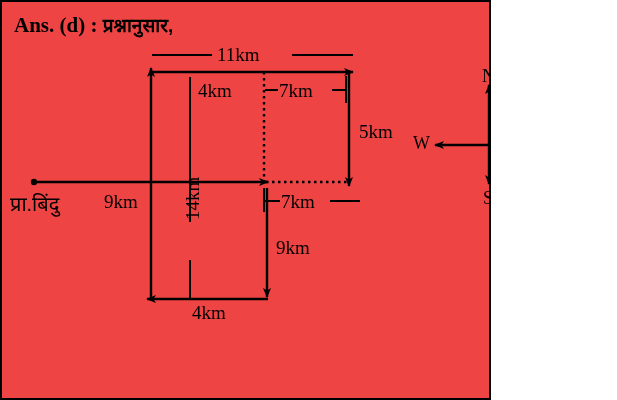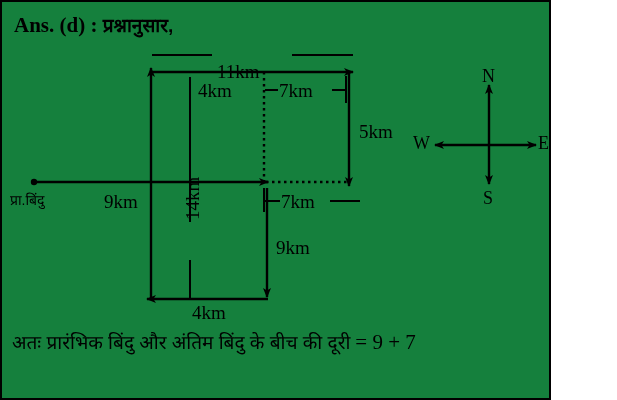--- a/index.html
+++ b/index.html
@@ -2,23 +2,23 @@
 <html><head>
 <meta charset="utf-8">
 <style>
   html, body {
     margin: 0;
     padding: 0;
     background: #ffffff;
   }
   #page {
     position: relative;
-    width: 551px;
+    width: 491px;
     height: 400px;
-    background: #15803d;
+    background: #ef4444;
     border: 2px solid #000000;
     box-sizing: border-box;
     overflow: hidden;
     font-family: "Liberation Serif", "DejaVu Serif", serif;
     color: #000000;
   }
   .ans-line {
     position: absolute;
     left: 12px;
     top: 10px;
@@ -41,21 +41,21 @@
     top: 0;
   }
   .lbl {
     position: absolute;
     font-size: 19px;
     white-space: nowrap;
     font-family: "Liberation Serif", "DejaVu Serif", serif;
   }
   .lbl-hi {
     position: absolute;
-    font-size: 14px;
+    font-size: 20px;
     white-space: nowrap;
     font-family: "Liberation Sans", "DejaVu Sans", sans-serif;
   }
   .lbl-rot {
     position: absolute;
     font-size: 19px;
     white-space: nowrap;
     transform: rotate(-90deg);
     transform-origin: left top;
     font-family: "Liberation Serif", "DejaVu Serif", serif;
@@ -150,35 +150,31 @@
     <line x1="266" y1="297" x2="145" y2="297" stroke="#000" stroke-width="2.4" marker-end="url(#arrHead)"></line>
 
     <g>
       <line x1="487" y1="143" x2="487" y2="83" stroke="#000" stroke-width="2.4" marker-end="url(#arrHead)"></line>
       <line x1="487" y1="143" x2="487" y2="182" stroke="#000" stroke-width="2.4" marker-end="url(#arrHead)"></line>
       <line x1="487" y1="143" x2="433" y2="143" stroke="#000" stroke-width="2.4" marker-end="url(#arrHead)"></line>
       <line x1="487" y1="143" x2="534" y2="143" stroke="#000" stroke-width="2.4" marker-end="url(#arrHead)"></line>
     </g>
   </svg>
 
-  <div class="lbl" style="left:215px; top:42px;margin-top:17px;">11km</div>
+  <div class="lbl" style="left:215px; top:42px;">11km</div>
   <div class="lbl" style="left:196px; top:78px;">4km</div>
   <div class="lbl" style="left:277px; top:78px;">7km</div>
   <div class="lbl" style="left:357px; top:119px;">5km</div>
   <div class="lbl" style="left:102px; top:189px;">9km</div>
   <div class="lbl-rot" style="left:180px; top:218px;">14km</div>
   <div class="lbl" style="left:279px; top:189px;">7km</div>
   <div class="lbl" style="left:274px; top:235px;">9km</div>
   <div class="lbl" style="left:190px; top:300px;">4km</div>
 
   <div class="lbl-hi" style="left:8px; top:188px;">प्रा.बिंदु</div>
 
   <div class="compass-lbl" style="left:480px; top:64px;">N</div>
   <div class="compass-lbl" style="left:481px; top:186px;">S</div>
   <div class="compass-lbl" style="left:536px; top:131px;">E</div>
   <div class="compass-lbl" style="left:411px; top:131px;">W</div>
 
-  <div class="concl">
-    <span class="hi">अतः प्रारंभिक बिंदु और अंतिम बिंदु के बीच की दूरी</span>
-    <span class="math">= 9 + 7</span>
-  </div>
 
 </div>
 
 </body></html>

